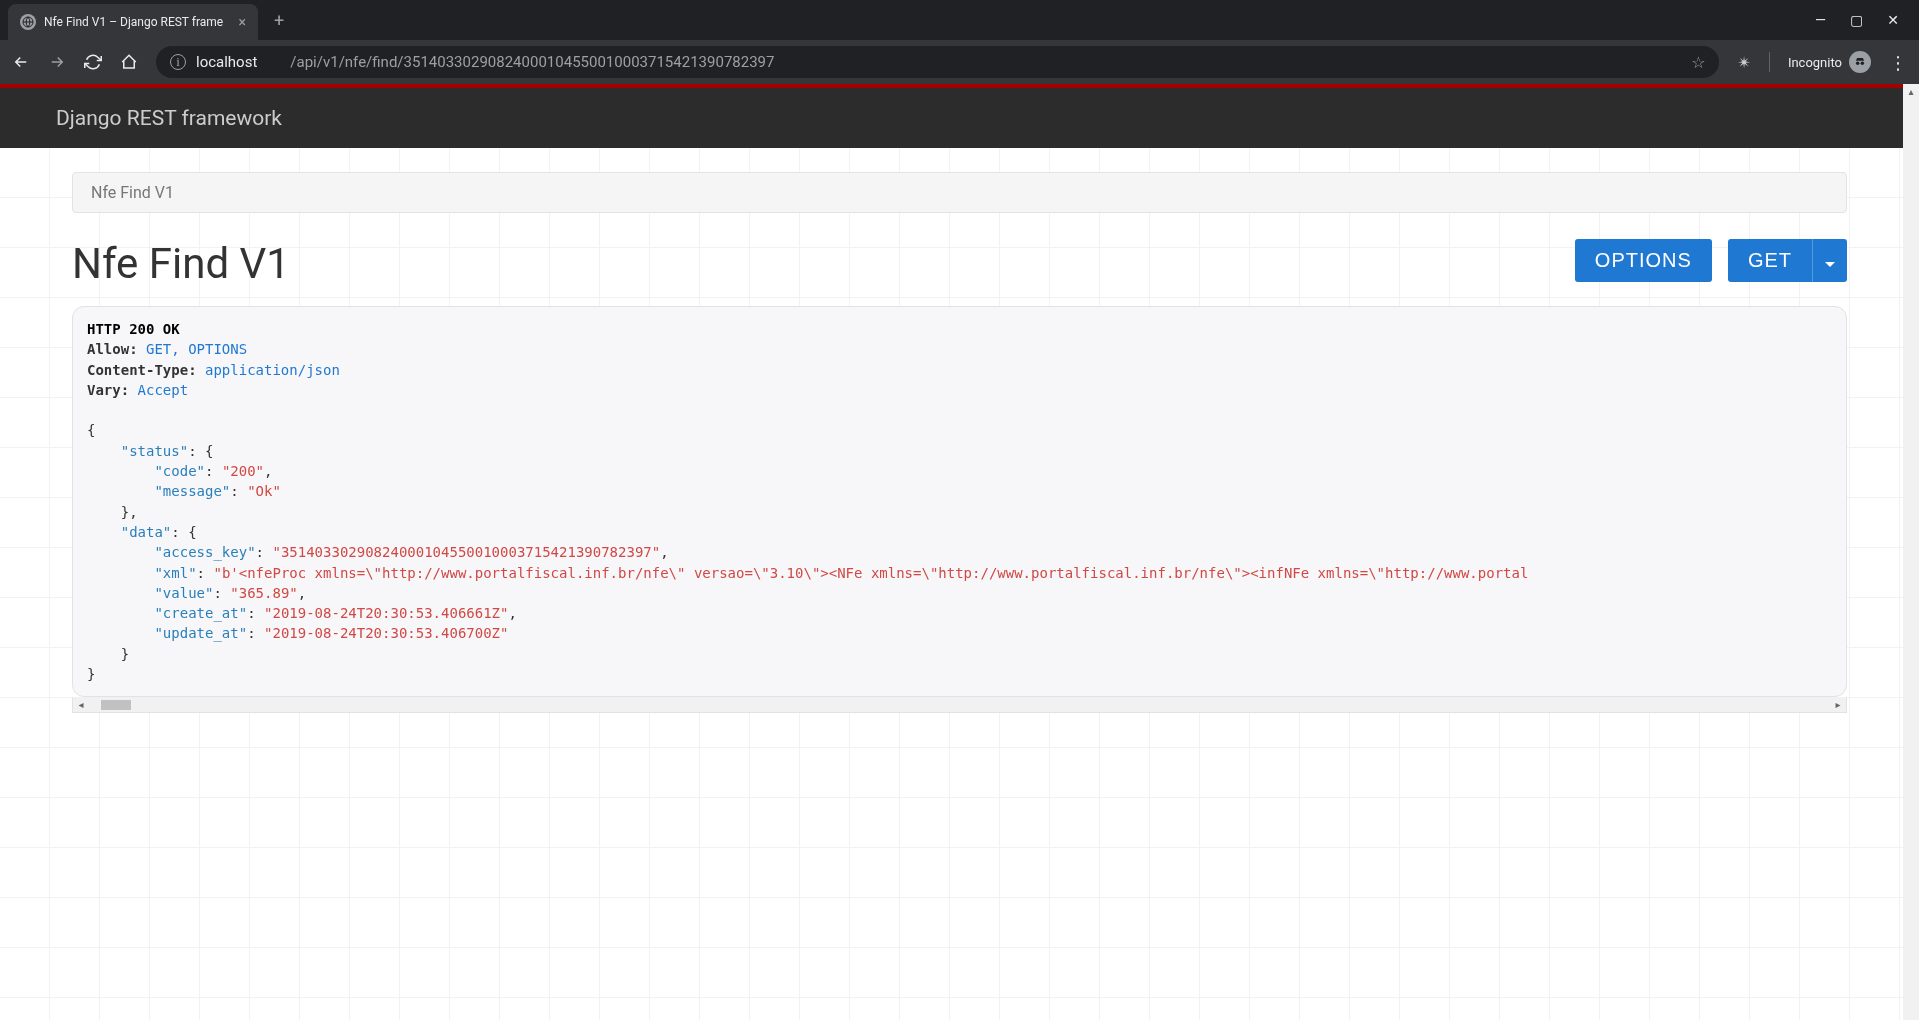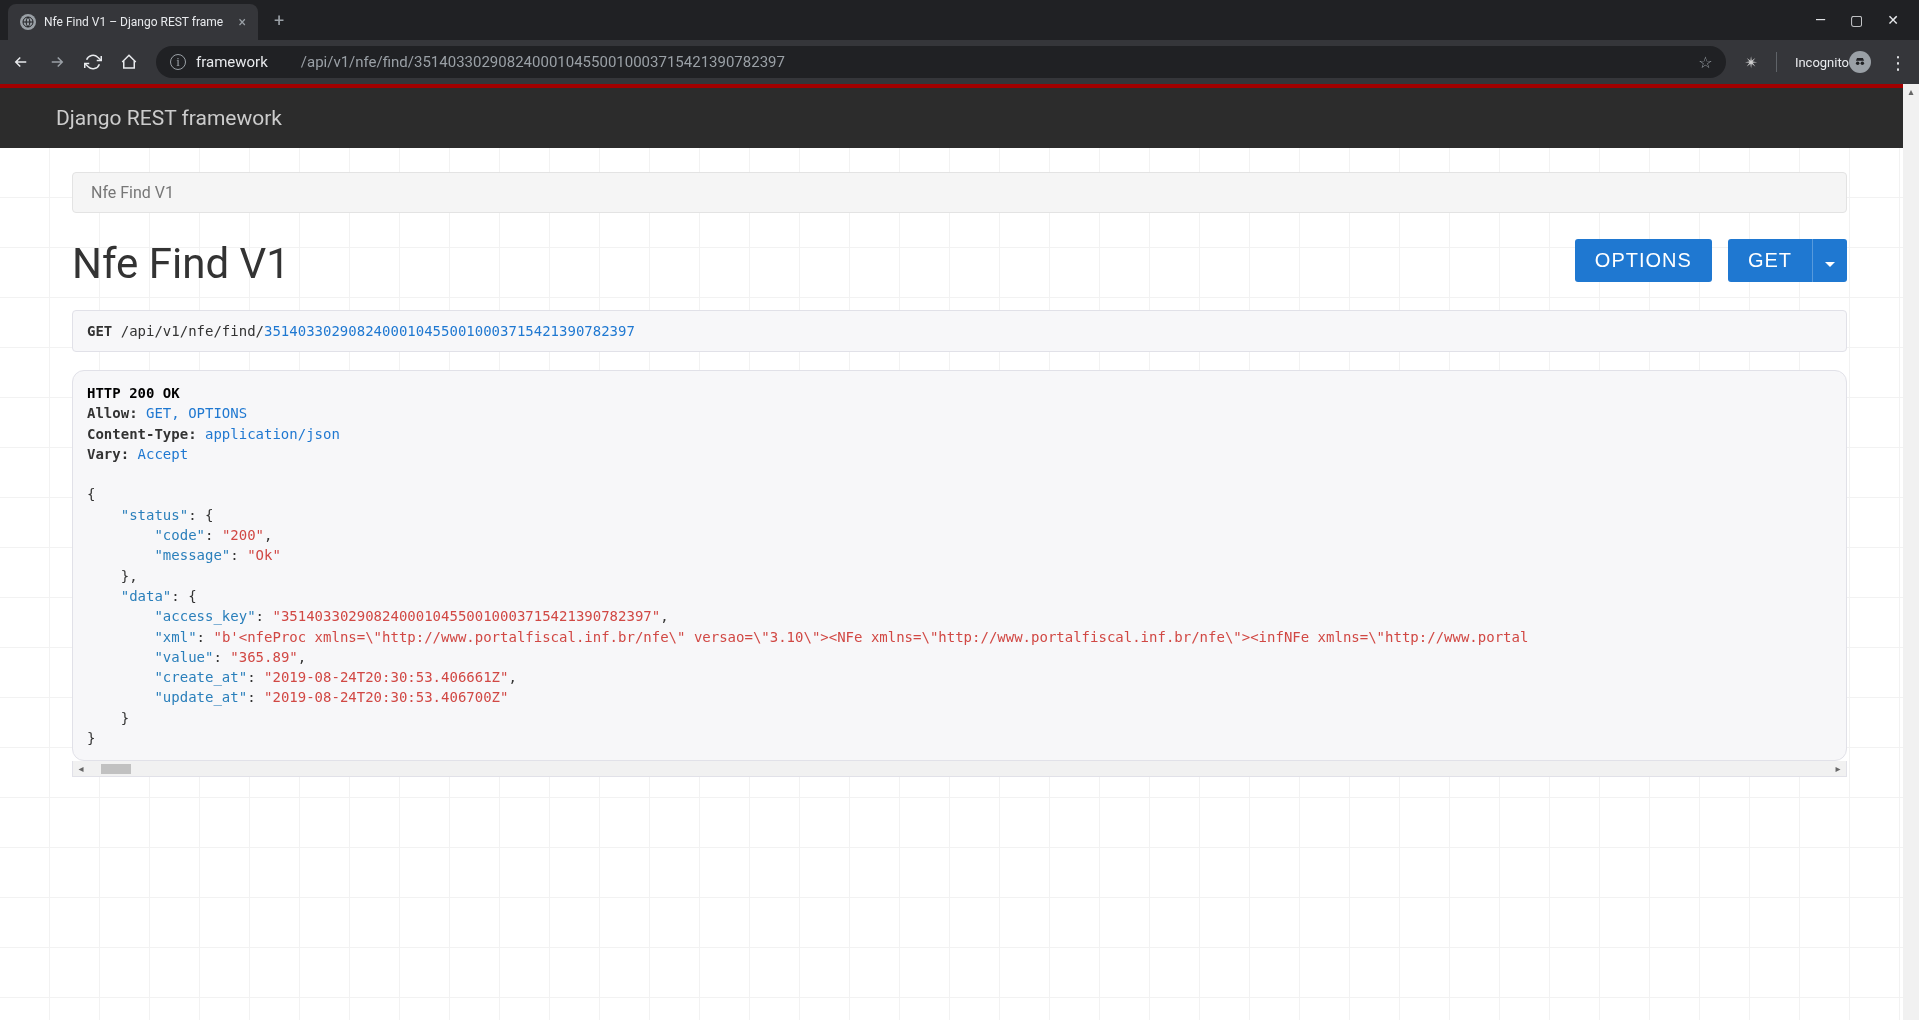--- a/index.html
+++ b/index.html
@@ -21,21 +21,21 @@
 .nav-icon.active { color: #e8eaed; }
 .nav-icon svg { width: 18px; height: 18px; }
 .address-bar { flex: 1; background: #202124; border-radius: 20px; height: 32px; display: flex; align-items: center; padding: 0 14px; gap: 10px; }
 .address-info-icon { color: #9aa0a6; font-size: 13px; border: 1px solid #9aa0a6; border-radius: 50%; width: 16px; height: 16px; display: flex; align-items: center; justify-content: center; font-family: serif; }
 .address-url { color: #e8eaed; font-size: 15px; }
 .address-url .host { color: #e8eaed; }
 .address-url .path { color: #9aa0a6; padding-left: 33px; }
 .address-star { margin-left: auto; color: #9aa0a6; font-size: 16px; cursor:pointer; }
 .gear-icon { color: #cfcfcf; cursor:pointer; font-size:16px; }
 .nav-sep { width:1px; height:20px; background:#5f6368; }
-.incognito-badge { display: flex; align-items: center; gap: 0; color: #e8eaed; font-size: 13px; }
+.incognito-badge { display: flex; align-items: center; gap: 7px; color: #e8eaed; font-size: 13px; }
 .incognito-icon { width: 22px; height: 22px; background: #9aa0a6; border-radius: 50%; display:flex; align-items:center; justify-content:center; color:#202124; font-size:12px; }
 .menu-dots { color: #e8eaed; cursor: pointer; font-size: 18px; letter-spacing: 0; }
 
 
 .page { height: calc(1020px - 84px); overflow-y: auto; background: #fff; }
 .red-stripe { height: 4px; background: #a30000; }
 .drf-header { background: #2c2c2c; color: #b3b3b3; padding: 18px 56px; font-size: 21px; font-weight: 400; }
 .drf-header a { color: #ccc; text-decoration: none; cursor: pointer; }
 
 .grid-bg { background-image: linear-gradient(#f2f2f2 1px, transparent 1px), linear-gradient(90deg, #f2f2f2 1px, transparent 1px); background-size: 50px 50px; background-position: -1px -1px; min-height: 100%; }
@@ -113,21 +113,21 @@
           <path d="M3.51 9a9 9 0 0114.85-3.36L23 10M1 14l4.64 4.36A9 9 0 0020.49 15"></path>
         </svg>
     </span>
     <span class="nav-icon active">
       <svg viewBox="0 0 24 24" fill="none" stroke="currentColor" stroke-width="2">
           <path d="M3 12l9-9 9 9M5 10v10h14V10"></path>
         </svg>
     </span>
     <div class="address-bar">
       <span class="address-info-icon">i</span>
-      <span class="address-url"><span class="host">framework</span><span class="path">/api/v1/nfe/find/35140330290824000104550010003715421390782397</span></span>
+      <span class="address-url"><span class="host">localhost</span><span class="path">/api/v1/nfe/find/35140330290824000104550010003715421390782397</span></span>
       <span class="address-star">☆</span>
     </div>
     <span class="gear-icon">✴</span>
     <span class="nav-sep"></span>
     <div class="incognito-badge">
       <span>Incognito</span>
       <span class="incognito-icon">
         <svg viewBox="0 0 24 24" width="14" height="14" fill="#202124">
             <circle cx="8" cy="14" r="3"></circle>
             <circle cx="16" cy="14" r="3"></circle>
@@ -155,21 +155,20 @@
         <div class="buttons">
           <button class="btn">OPTIONS</button>
           <div class="btn-group">
             <button class="btn">GET</button>
             <button class="btn btn-caret"><span class="caret-down"></span></button>
           </div>
         </div>
       </div>
 
 
-      <div class="request-line"><span class="method">GET</span><span class="path"> /api/v1/nfe/find/</span><span class="id">35140330290824000104550010003715421390782397</span></div>
 
       <div class="response-block">
 <pre><span class="headers"><b>HTTP 200 OK</b>
 <span class="hname">Allow:</span><span class="hval"> GET, OPTIONS</span>
 <span class="hname">Content-Type:</span><span class="hval"> application/json</span>
 <span class="hname">Vary:</span><span class="hval"> Accept</span></span>
 
 <span class="json-punc">{</span>
     <span class="json-key">"status"</span><span class="json-punc">: {</span>
         <span class="json-key">"code"</span><span class="json-punc">: </span><span class="json-str">"<span>200</span>"</span><span class="json-punc">,</span>

